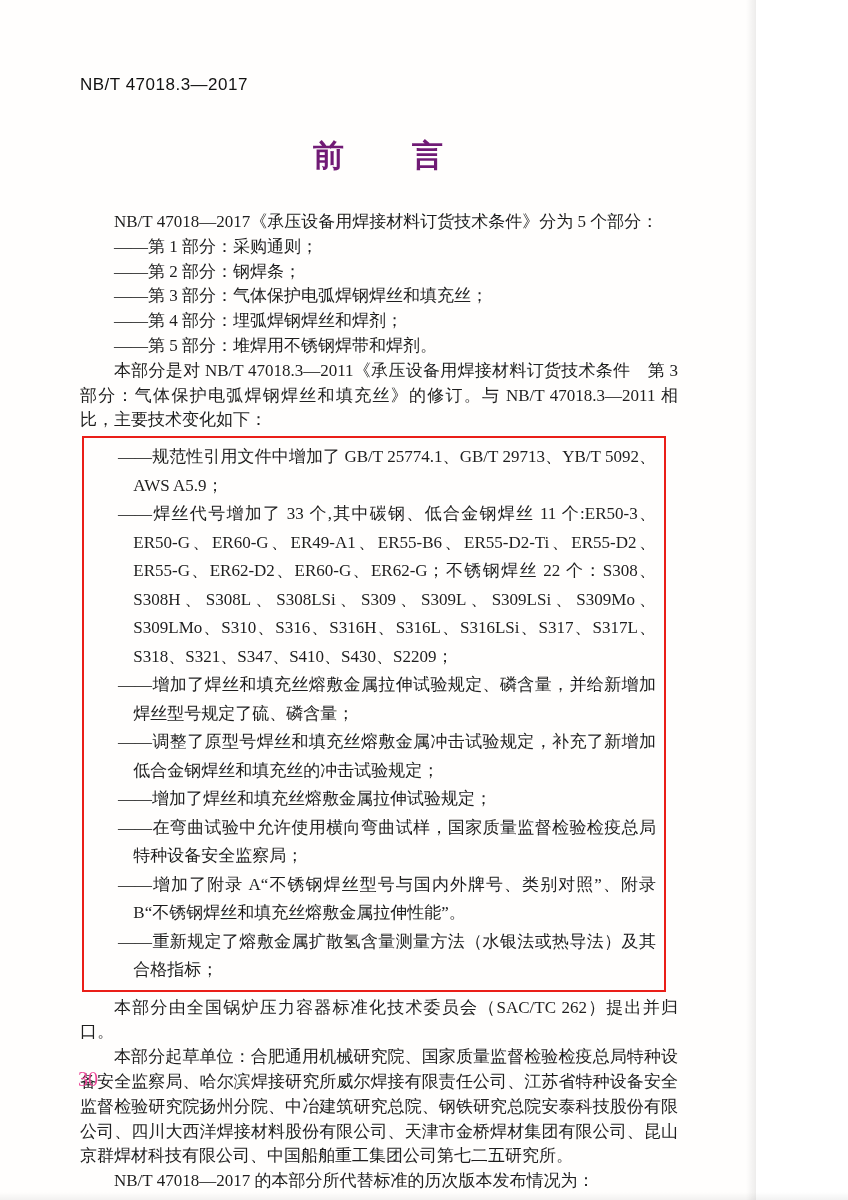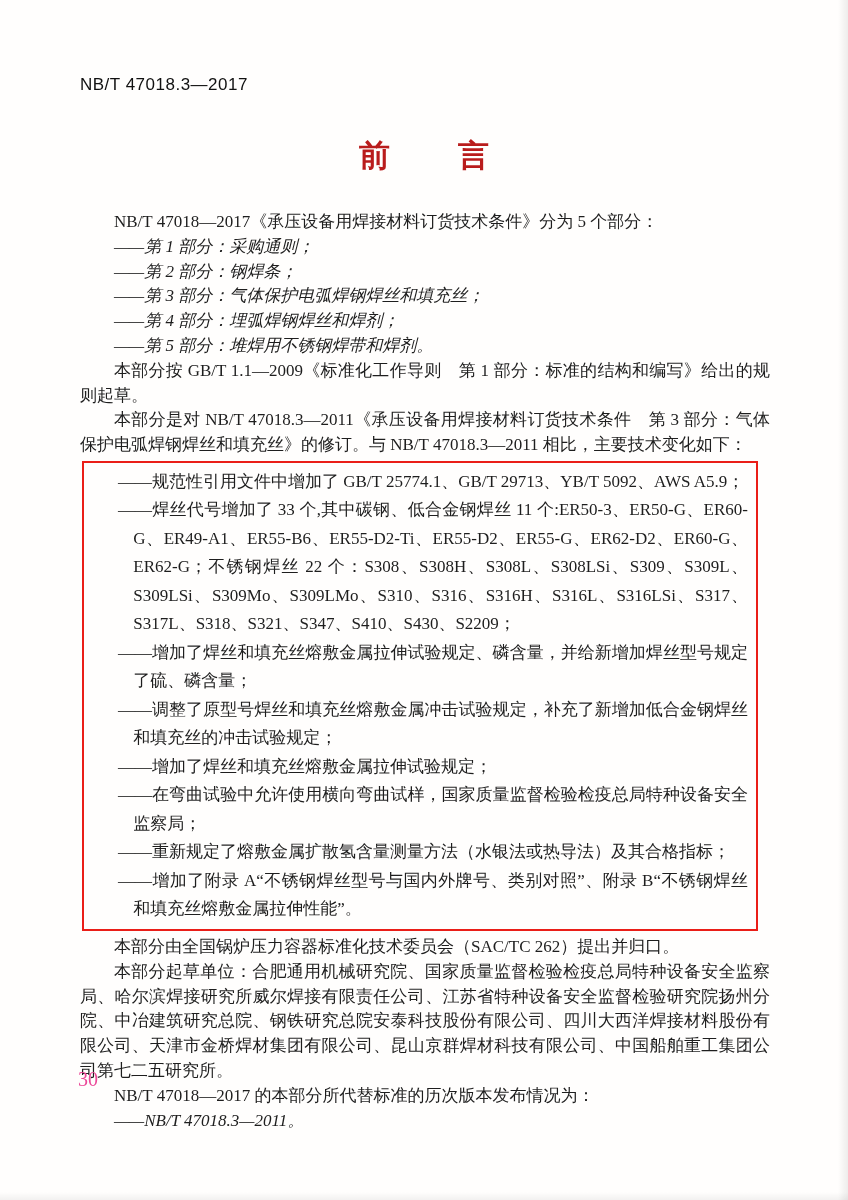--- a/index.html
+++ b/index.html
@@ -6,21 +6,21 @@
   body{
     width:848px;height:1200px;
     background:#ffffff;
     font-family:"Liberation Serif","DejaVu Serif",serif;
     color:#1e1e1e;
     position:relative;
     overflow:hidden;
   }
   .page{
     position:relative;
-    width:848px;height:1200px;
+    width:756px;height:1200px;
     box-sizing:border-box;
     padding:76px 78px 0 80px;
     background:#fffefd;
   }
   
   .scan-shadow-right{
     position:absolute;top:0;right:0;width:10px;height:1200px;
     background:linear-gradient(to right, rgba(0,0,0,0), rgba(0,0,0,0.07));
     pointer-events:none;
   }
@@ -36,31 +36,31 @@
     color:#111;
     line-height:18px;
   }
   .doc-title{
     text-align:center;
     font-size:31px;
     font-weight:700;
     letter-spacing:2px;
     margin-top:42px;
     line-height:40px;
-    color:#b91c1c;
+    color:#701a75;
   }
   .content{
     margin-top:34px;
     font-size:17px;
     text-align:justify;
   }
   .content p{margin:0;}
   .intro p, .closing p{line-height:24.8px;}
   .para{text-indent:2em;}
-  .part-line{text-indent:2em;font-style:italic;}
+  .part-line{text-indent:2em;}
   .revision-box{
     border:2px solid #ea1e18;
     margin:3px 12px 4px 2px;
     padding:5px 8px 5px 0;
     box-sizing:border-box;
   }
   .revision-box p{
     line-height:28.5px;
     padding-left:2.9em;
     text-indent:-0.9em;
@@ -85,33 +85,32 @@
 
   <div class="content">
 
     <div class="intro">
       <p class="para">NB/T 47018—2017《承压设备用焊接材料订货技术条件》分为 5 个部分：</p>
       <p class="part-line">——第 1 部分：采购通则；</p>
       <p class="part-line">——第 2 部分：钢焊条；</p>
       <p class="part-line">——第 3 部分：气体保护电弧焊钢焊丝和填充丝；</p>
       <p class="part-line">——第 4 部分：埋弧焊钢焊丝和焊剂；</p>
       <p class="part-line">——第 5 部分：堆焊用不锈钢焊带和焊剂。</p>
-      <p class="para">本部分按 GB/T 1.1—2009《标准化工作导则　第 1 部分：标准的结构和编写》给出的规则起草。</p>
       <p class="para">本部分是对 NB/T 47018.3—2011《承压设备用焊接材料订货技术条件　第 3 部分：气体保护电弧焊钢焊丝和填充丝》的修订。与 NB/T 47018.3—2011 相比，主要技术变化如下：</p>
     </div>
 
     <div class="revision-box">
       <p>——规范性引用文件中增加了 GB/T 25774.1、GB/T 29713、YB/T 5092、AWS A5.9；</p>
       <p>——焊丝代号增加了 33 个,其中碳钢、低合金钢焊丝 11 个:ER50-3、ER50-G、ER60-G、ER49-A1、ER55-B6、ER55-D2-Ti、ER55-D2、ER55-G、ER62-D2、ER60-G、ER62-G；不锈钢焊丝 22 个：S308、S308H、S308L、S308LSi、S309、S309L、S309LSi、S309Mo、S309LMo、S310、S316、S316H、S316L、S316LSi、S317、S317L、S318、S321、S347、S410、S430、S2209；</p>
       <p>——增加了焊丝和填充丝熔敷金属拉伸试验规定、磷含量，并给新增加焊丝型号规定了硫、磷含量；</p>
       <p>——调整了原型号焊丝和填充丝熔敷金属冲击试验规定，补充了新增加低合金钢焊丝和填充丝的冲击试验规定；</p>
       <p>——增加了焊丝和填充丝熔敷金属拉伸试验规定；</p>
       <p>——在弯曲试验中允许使用横向弯曲试样，国家质量监督检验检疫总局特种设备安全监察局；</p>
+      <p>——增加了附录 A“不锈钢焊丝型号与国内外牌号、类别对照”、附录 B“不锈钢焊丝和填充丝熔敷金属拉伸性能”。</p>
       <p>——重新规定了熔敷金属扩散氢含量测量方法（水银法或热导法）及其合格指标；</p>
-      <p>——增加了附录 A“不锈钢焊丝型号与国内外牌号、类别对照”、附录 B“不锈钢焊丝和填充丝熔敷金属拉伸性能”。</p>
     </div>
 
     <div class="closing">
       <p class="para">本部分由全国锅炉压力容器标准化技术委员会（SAC/TC 262）提出并归口。</p>
       <p class="para">本部分起草单位：合肥通用机械研究院、国家质量监督检验检疫总局特种设备安全监察局、哈尔滨焊接研究所威尔焊接有限责任公司、江苏省特种设备安全监督检验研究院扬州分院、中冶建筑研究总院、钢铁研究总院安泰科技股份有限公司、四川大西洋焊接材料股份有限公司、天津市金桥焊材集团有限公司、昆山京群焊材科技有限公司、中国船舶重工集团公司第七二五研究所。</p>
       <p class="para">NB/T 47018—2017 的本部分所代替标准的历次版本发布情况为：</p>
       <p class="part-line">——NB/T 47018.3—2011。</p>
     </div>
 
   </div>

